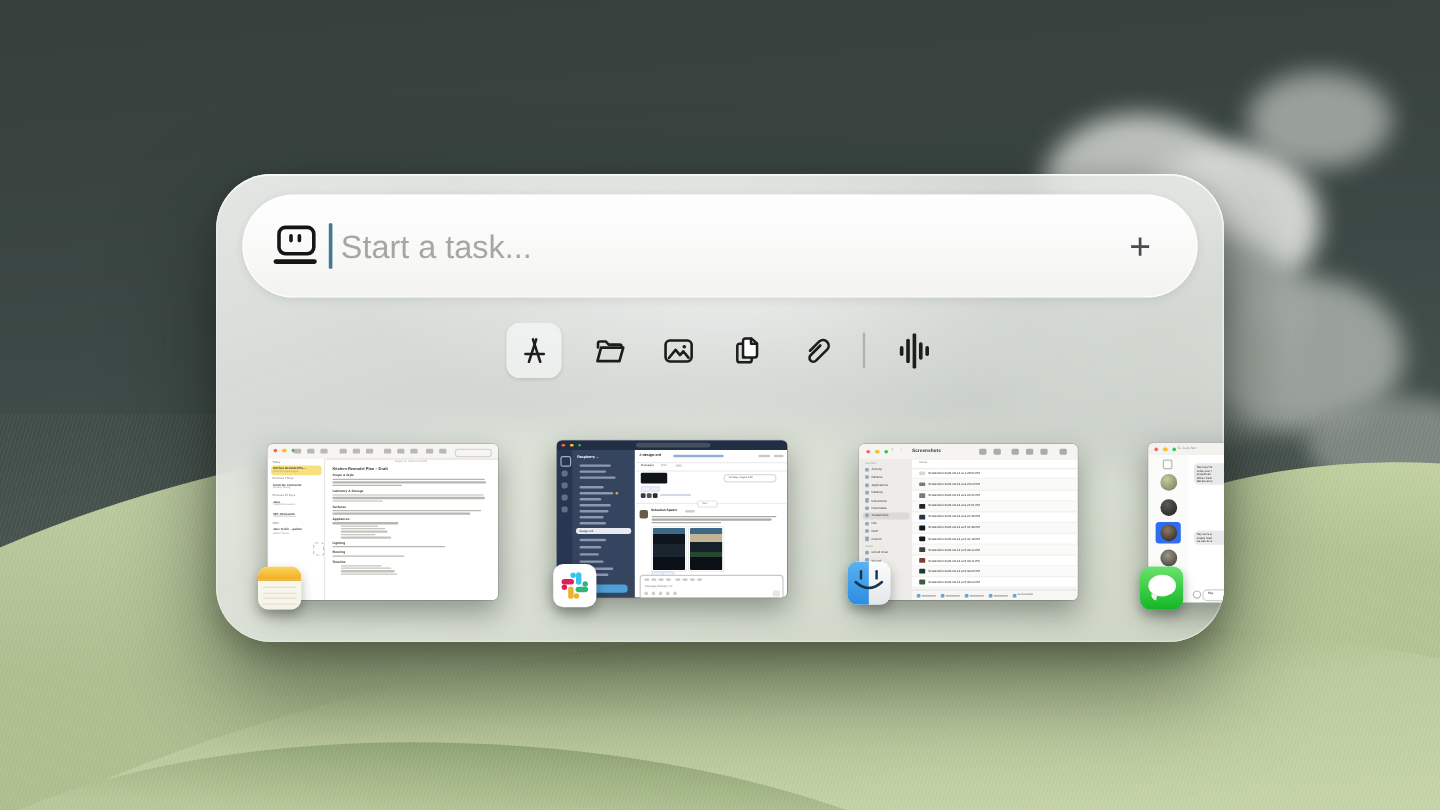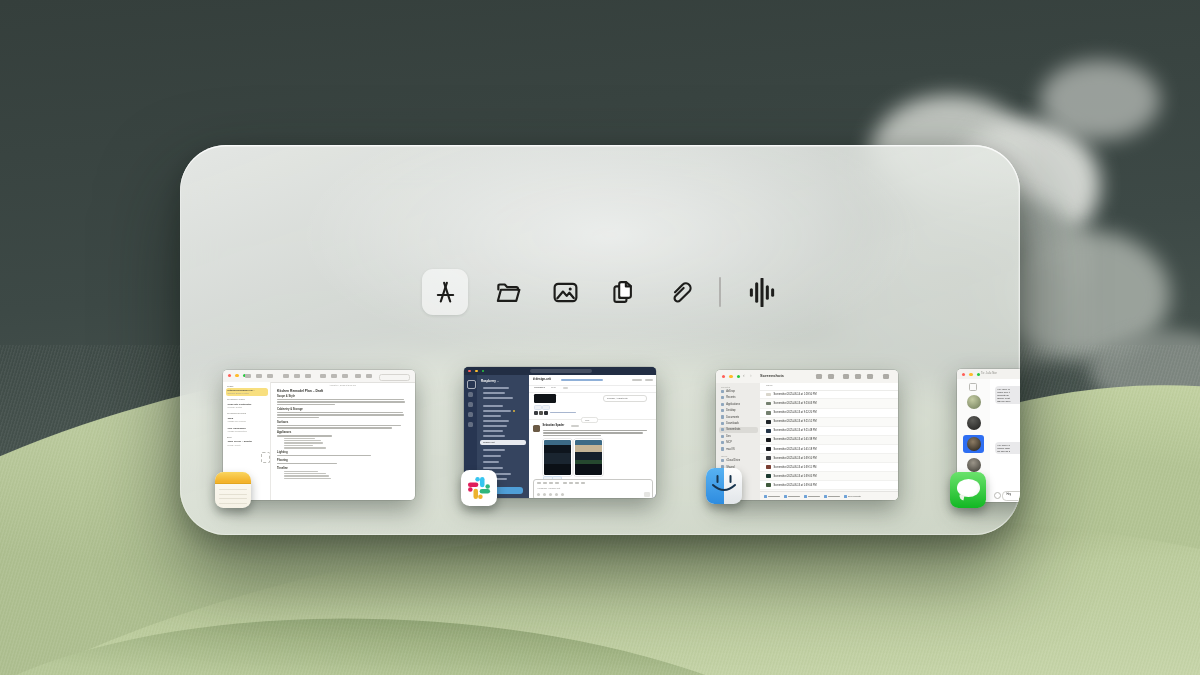--- a/index.html
+++ b/index.html
@@ -149,20 +149,31 @@
   <div class="hill h-far"></div>
   <div class="hill h-right"></div>
   <div class="hill h-front"></div>
   <div class="hill h-front2"></div>
   <div class="h-tex"></div>
 </div>
 
 <div class="panel">
   <div class="panel-glow"></div>
 
+  <div class="pill">
+    <div class="robot">
+      <div class="screen"></div>
+        <div class="eye l"></div>
+        <div class="eye r"></div>
+        <div class="base"></div>
+    </div>
+    <div class="caret"></div>
+    <input class="task-input" type="text" placeholder="Start a task..." style="">
+    <button class="plus-btn">+</button>
+  </div>
 
   <div class="icon-row">
     <button class="tool-btn selected">
       <svg width="27" height="27" viewBox="0 0 24 24" fill="none" stroke="#1d1d1b" stroke-width="1.9" stroke-linecap="round">
         <path d="M7.8 20 L13.2 3.4"></path>
           <path d="M10.8 3.4 L16.2 20"></path>
           <path d="M5.2 14.2 H18.8"></path>
       </svg>
     </button>
     <button class="tool-btn">

